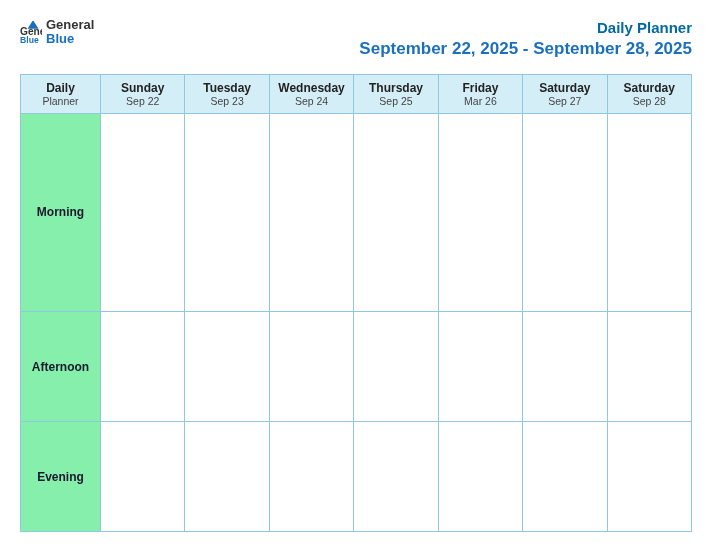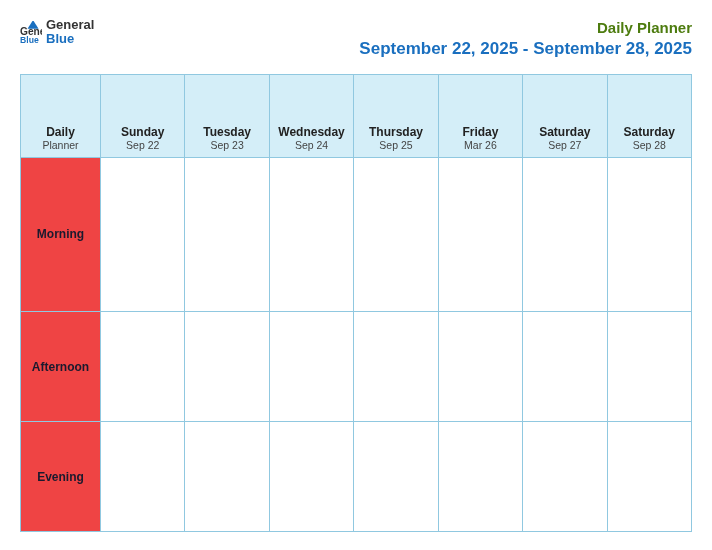--- a/index.html
+++ b/index.html
@@ -31,21 +31,21 @@
     .logo-icon {
       width: 22px;
       height: 22px;
     }
     .title-area {
       text-align: right;
     }
     .title-main {
       font-size: 15px;
       font-weight: bold;
-      color: #4d7c0f;
+      color: #0369a1;
       line-height: 1.3;
     }
     .title-sub {
       font-size: 17px;
       font-weight: bold;
       color: #1a6fbf;
       line-height: 1.3;
     }
 
     .planner-table {
@@ -64,30 +64,29 @@
       padding: 6px 4px;
       font-size: 11.5px;
       font-weight: bold;
       color: #1a1a2e;
     }
     .header-row th .day-name {
       display: block;
       font-size: 12px;
       font-weight: bold;
       color: #222;
-      margin-top: 44px;
     }
     .header-row th .day-date {
       display: block;
       font-size: 10.5px;
       font-weight: normal;
       color: #444;
     }
     .time-cell {
-      background-color: #ef4444;
+      background-color: #86efac;
       font-size: 12px;
       font-weight: bold;
       color: #1a1a2e;
       width: 80px;
       min-width: 80px;
       padding: 8px 4px;
     }
     .day-cell {
       background-color: #ffffff;
       min-width: 82px;

